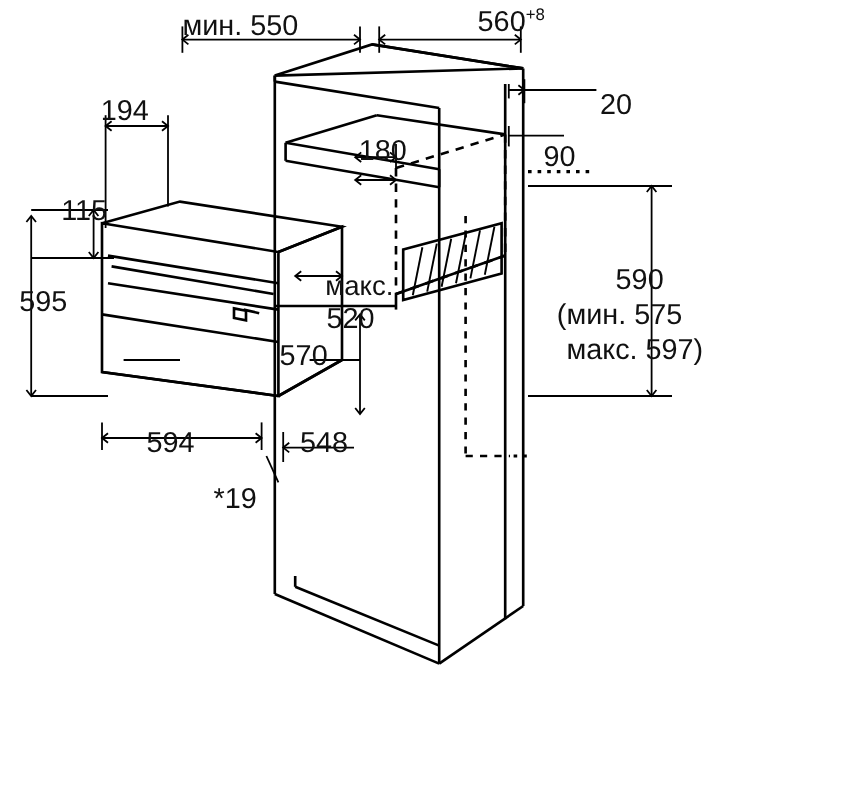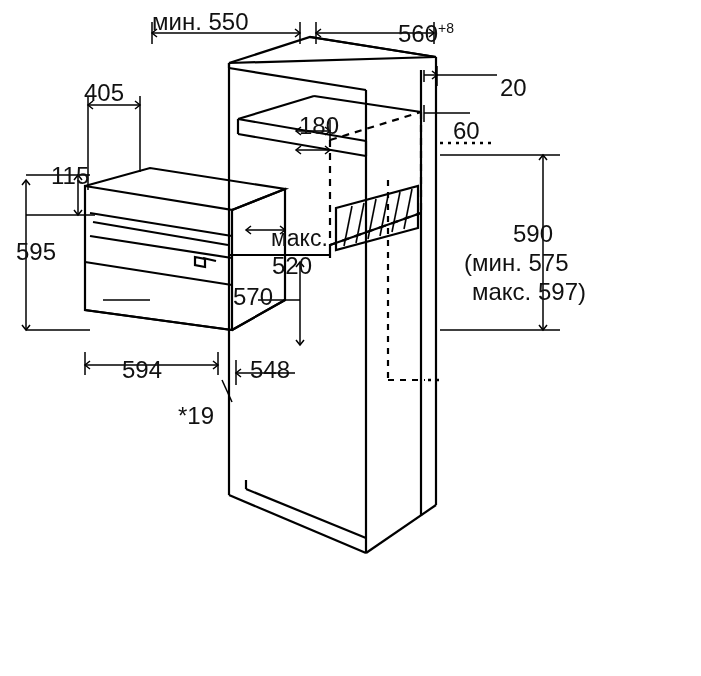--- a/index.html
+++ b/index.html
@@ -197,31 +197,31 @@
         <path d="M539 160 L543 155 L547 160"></path>
         <path d="M539 325 L543 330 L547 325"></path>
         <path d="M440 155 L560 155"></path>
         <path d="M440 330 L560 330"></path>
       </g>
     </g>
   </svg>
 
   <div class="lbl t24" style="left:152px; top:8px;">мин. 550</div>
 
-  <div class="lbl t24" style="left:398px; top:20px;">
+  <div class="lbl t24" style="left:398px; top:4px;">
     <span>560</span><span class="sup">+8</span>
   </div>
 
   <div class="lbl t24" style="left:500px; top:74px;">20</div>
 
   <div class="lbl t24" style="left:299px; top:112px;">180</div>
 
-  <div class="lbl t24" style="left:453px; top:117px;">60</div>
-
-  <div class="lbl t24" style="left:84px; top:79px;">405</div>
+  <div class="lbl t24" style="left:453px; top:117px;">90</div>
+
+  <div class="lbl t24" style="left:84px; top:79px;">194</div>
 
   <div class="lbl t24" style="left:26px; top:162px;padding-left:25px;">115</div>
 
   <div class="lbl t24" style="left:16px; top:238px;text-align:right;">595</div>
 
   <div class="lbl t23" style="left:271px; top:225px;">макс.</div>
 
   <div class="lbl t24" style="left:272px; top:252px;">520</div>
 
   <div class="lbl t24" style="left:233px; top:283px;">570</div>

